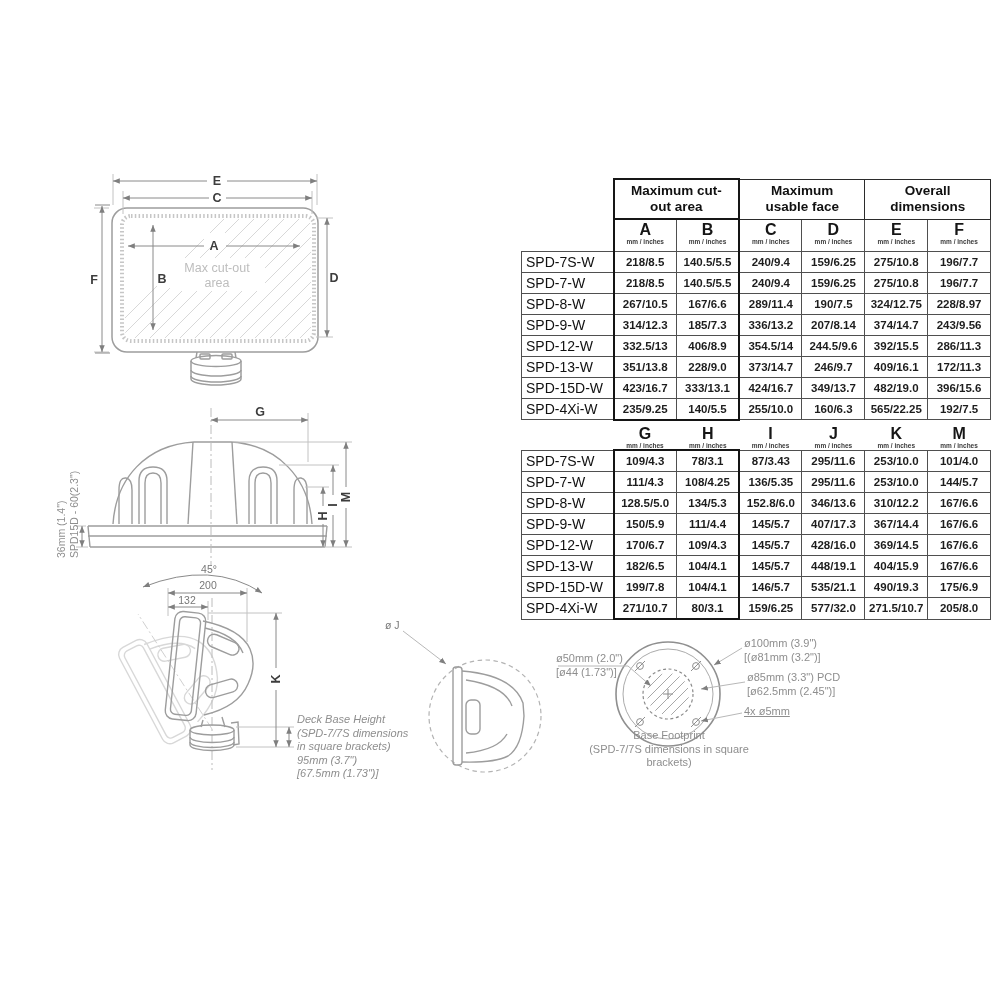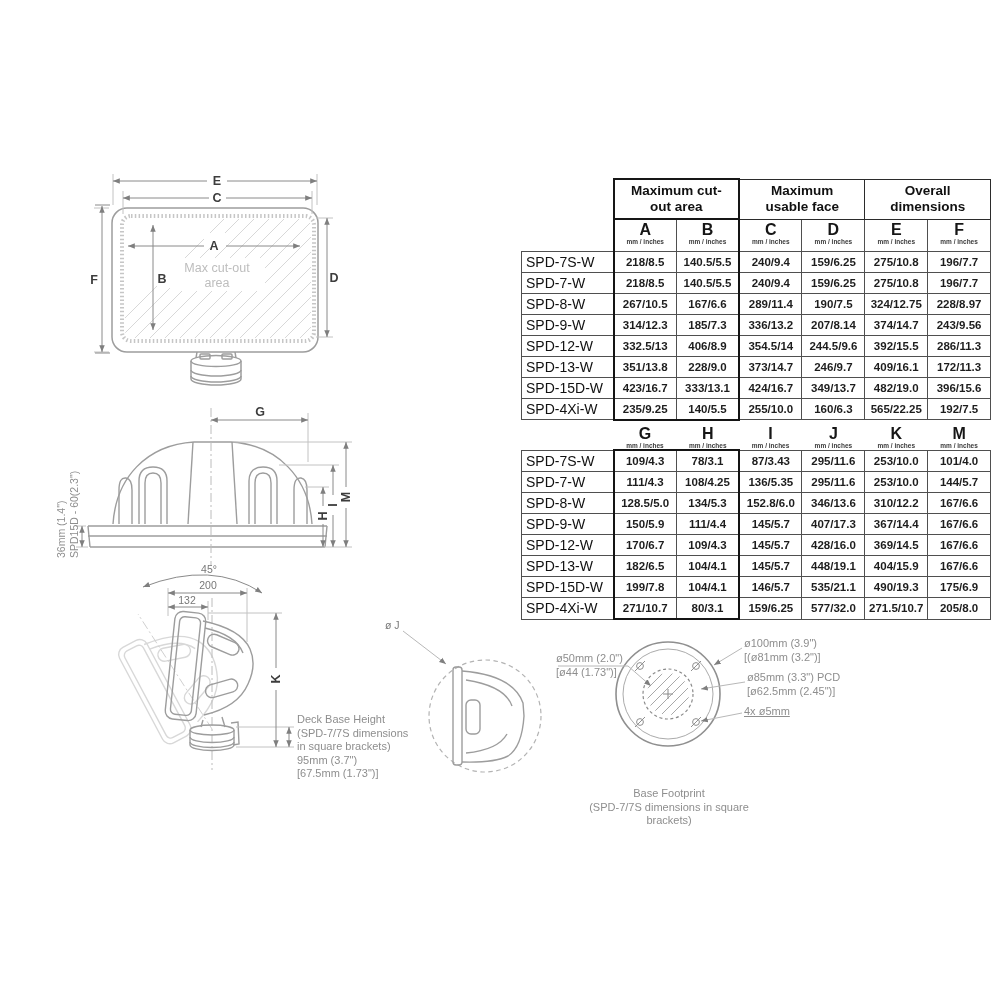--- a/index.html
+++ b/index.html
@@ -32,26 +32,26 @@
          text-align:left;padding-left:4px;line-height:20px;white-space:nowrap;}
   .val{border:1px solid #4f4f4f;font-size:11.5px;font-weight:600;color:#1d1d1d;
        text-align:center;line-height:20px;white-space:nowrap;}
   .tkl{border-left:2px solid #141414 !important;}
   .tkr{border-right:2px solid #141414 !important;}
   .tkb{border-bottom:2px solid #141414 !important;}
   .tkt{border-top:2px solid #141414 !important;}
 
   
   .note{position:absolute;color:#8e8e8e;font-size:11px;line-height:13.5px;white-space:nowrap;}
-  #deckNote{left:297px;top:713px;}
+  #deckNote{left:297px;top:713px;font-style:italic;}
   #sideNote{left:2px;top:479px;width:132px;height:26px;font-size:10.5px;line-height:12.5px;
             transform:rotate(-90deg);color:#8e8e8e;}
   #fpOuter{left:744px;top:637px;} #fpPcd{left:747px;top:671px;}
   #fpHoles{left:744px;top:705px;text-decoration:underline;} #fpInner{left:556px;top:652px;}
-  #fpCap{left:584px;top:787px;width:170px;text-align:center;}
+  #fpCap{left:584px;top:729px;width:170px;text-align:center;}
 </style>
 </head>
 <body>
 
 <div class="canvas">
 
 <svg class="art" viewBox="0 0 1000 1000">
   <defs>
     <marker id="mA" viewBox="0 0 10 10" refX="8.5" refY="5" markerWidth="8" markerHeight="8" orient="auto-start-reverse">
       <path d="M0,1.6 L8.5,5 L0,8.4 z" fill="#7f7f7f"></path>

